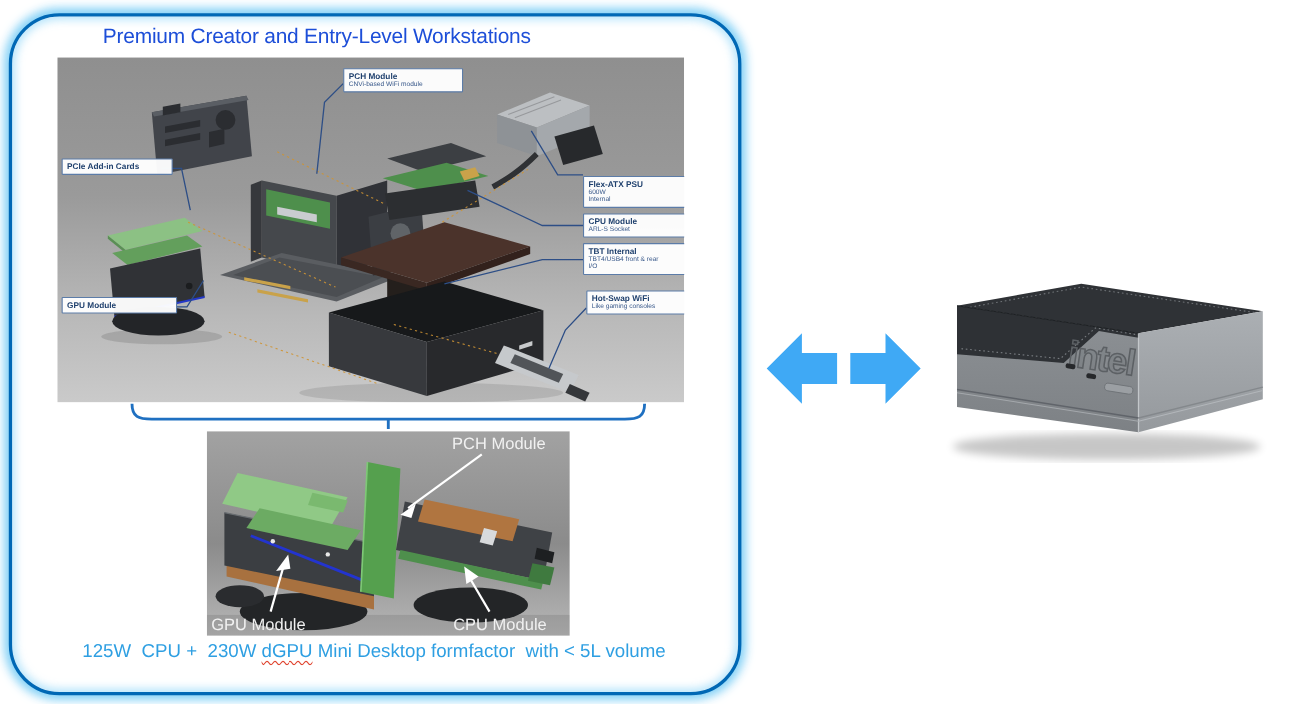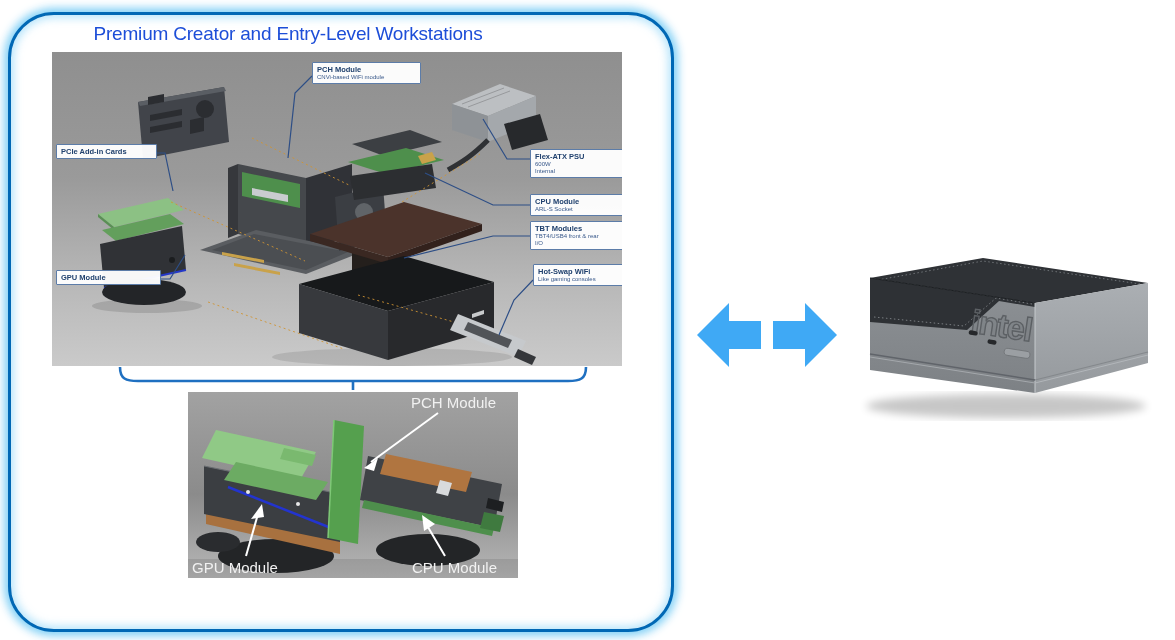--- a/index.html
+++ b/index.html
@@ -154,31 +154,31 @@
     <div class="callout" style="left:260px;top:10px;width:99px">
       <span class="c-title">PCH Module</span>
       <span class="c-sub">CNVi-based WiFi module</span>
     </div>
     <div class="callout" style="left:4px;top:92px;width:91px">
       <span class="c-title">PCIe Add-in Cards</span>
     </div>
     <div class="callout" style="left:4px;top:218px;width:95px">
       <span class="c-title">GPU Module</span>
     </div>
-    <div class="callout" style="left:478px;top:97px;width:87px">
+    <div class="callout" style="left:478px;top:108px;width:87px">
       <span class="c-title">Flex-ATX PSU</span>
       <span class="c-sub">600W</span>
       <span class="c-sub">Internal</span>
     </div>
     <div class="callout" style="left:478px;top:142px;width:87px">
       <span class="c-title">CPU Module</span>
       <span class="c-sub">ARL-S Socket</span>
     </div>
     <div class="callout" style="left:478px;top:169px;width:87px">
-      <span class="c-title">TBT Modules</span>
+      <span class="c-title">TBT Internal</span>
       <span class="c-sub">TBT4/USB4 front &amp; rear</span>
       <span class="c-sub">I/O</span>
     </div>
     <div class="callout" style="left:481px;top:212px;width:84px">
       <span class="c-title">Hot-Swap WiFi</span>
       <span class="c-sub">Like gaming consoles</span>
     </div>
   </div>
 
   <svg class="brace" width="470" height="28" viewBox="0 0 470 28">
@@ -234,20 +234,21 @@
         <polygon points="74,112 63,127 76,125" fill="#ffffff"></polygon>
         <line x1="257" y1="164" x2="237" y2="130" stroke="#ffffff" stroke-width="2"></line>
         <polygon points="234,123 236,139 247,132" fill="#ffffff"></polygon>
         <text x="308" y="16" text-anchor="end" font-size="15" fill="#f1f1f1">PCH Module</text>
         <text x="4" y="181" font-size="15" fill="#f1f1f1">GPU Module</text>
         <text x="224" y="181" font-size="15" fill="#f1f1f1">CPU Module</text>
       </g>
     </svg>
   </div>
 
+  <div class="caption"><span>125W  CPU +  230W </span><span class="squiggle">dGPU</span><span> Mini Desktop formfactor  with &lt; 5L volume</span></div>
 
   <svg class="swap-arrows" width="144" height="72" viewBox="0 0 144 72">
     <polygon points="2,36 34,4 34,22 66,22 66,50 34,50 34,68" fill="#3fa9f5"></polygon>
     <polygon points="142,36 110,4 110,22 78,22 78,50 110,50 110,68" fill="#3fa9f5"></polygon>
   </svg>
 
   <div class="product">
     <svg width="312" height="195" viewBox="0 0 312 195" style="font-family:'Liberation Sans',sans-serif;">
       <defs>
         <linearGradient id="pf" x1="0" y1="0" x2="0" y2="1">

